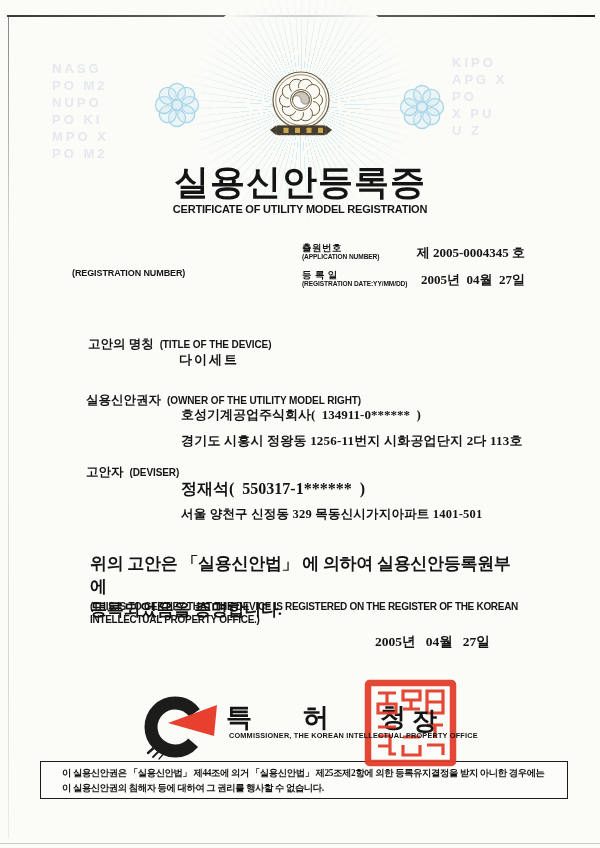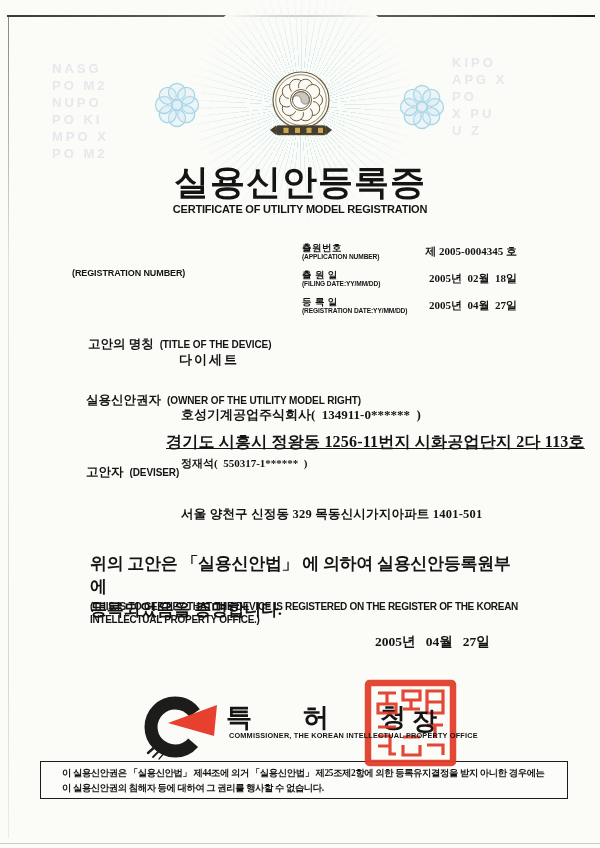--- a/index.html
+++ b/index.html
@@ -34,32 +34,32 @@
   .title-ko{left:0;top:159px;width:600px;text-align:center;font-size:35px;letter-spacing:1px;z-index:3;}
   .title-en{left:0;top:203px;width:600px;text-align:center;font-size:11px;letter-spacing:-0.2px;z-index:3;}
 
   
   .regno{left:72px;top:246px;font-size:16px;letter-spacing:.5px;}
   .regno-en{left:72px;top:268px;font-size:9px;letter-spacing:-0.1px;}
   .fields{left:302px;top:243px;width:231px;}
   .frow{position:relative;height:27px;}
   .flko{font-size:9.5px;line-height:10px;letter-spacing:.5px;}
   .flen{font-size:6.6px;line-height:7px;letter-spacing:-0.1px;}
-  .fval{position:absolute;right:16px;top:1px;font-size:11px;}
+  .fval{position:absolute;right:8px;top:1px;font-size:13px;}
 
   
   .seclbl-ko{font-size:12.5px;}
   .seclbl-en{font-size:10px;margin-left:6px;letter-spacing:-0.1px;}
   .sec-device{left:88px;top:334px;}
   .device-name{left:179px;top:351px;font-size:13px;letter-spacing:2px;}
   .sec-owner{left:86px;top:390px;}
   .owner-name{left:181px;top:406px;font-size:13px;}
-  .owner-addr{left:166px;top:432px;font-size:16px;letter-spacing:.2px;text-decoration:underline;}
+  .owner-addr{left:181px;top:432px;font-size:13px;letter-spacing:.2px;}
   .sec-deviser{left:86px;top:462px;}
-  .deviser-name{left:181px;top:456px;font-size:11px;}
+  .deviser-name{left:181px;top:479px;font-size:16px;}
   .deviser-addr{left:181px;top:506px;font-size:12.5px;letter-spacing:.2px;}
 
   
   .stmt{left:90px;top:552px;width:430px;font-size:17px;line-height:23px;letter-spacing:-0.3px;}
   .stmt-en{left:90px;top:601px;width:430px;font-size:10px;line-height:12.5px;letter-spacing:-0.3px;}
   .stmt-date{left:375px;top:633px;font-size:13.5px;}
 
   
   .kipo-logo{left:142px;top:692px;z-index:2;}
   .kc{position:absolute;top:700px;font-size:26px;font-weight:bold;z-index:3;
@@ -167,25 +167,20 @@
 
   <div class="abs regno-en san b">(REGISTRATION NUMBER)</div>
 
   <div class="abs fields">
     <div class="frow">
       <div class="flko ser b">출원번호</div>
       <div class="flen san b">(APPLICATION NUMBER)</div>
       <div class="fval ser b pre">제 2005-0004345 호</div>
     </div>
     <div class="frow">
-      <div class="flko ser b">출 원 일</div>
-      <div class="flen san b">(FILING DATE:YY/MM/DD)</div>
-      <div class="fval ser b pre">2005년  02월  18일</div>
-    </div>
-    <div class="frow">
       <div class="flko ser b">등 록 일</div>
       <div class="flen san b">(REGISTRATION DATE:YY/MM/DD)</div>
       <div class="fval ser b pre">2005년  04월  27일</div>
     </div>
   </div>
 
   <div class="abs sec-device">
     <span class="seclbl-ko ser b">고안의  명칭</span><span class="seclbl-en san b">(TITLE OF THE DEVICE)</span>
   </div>
   <div class="abs device-name ser b">다이세트</div>

